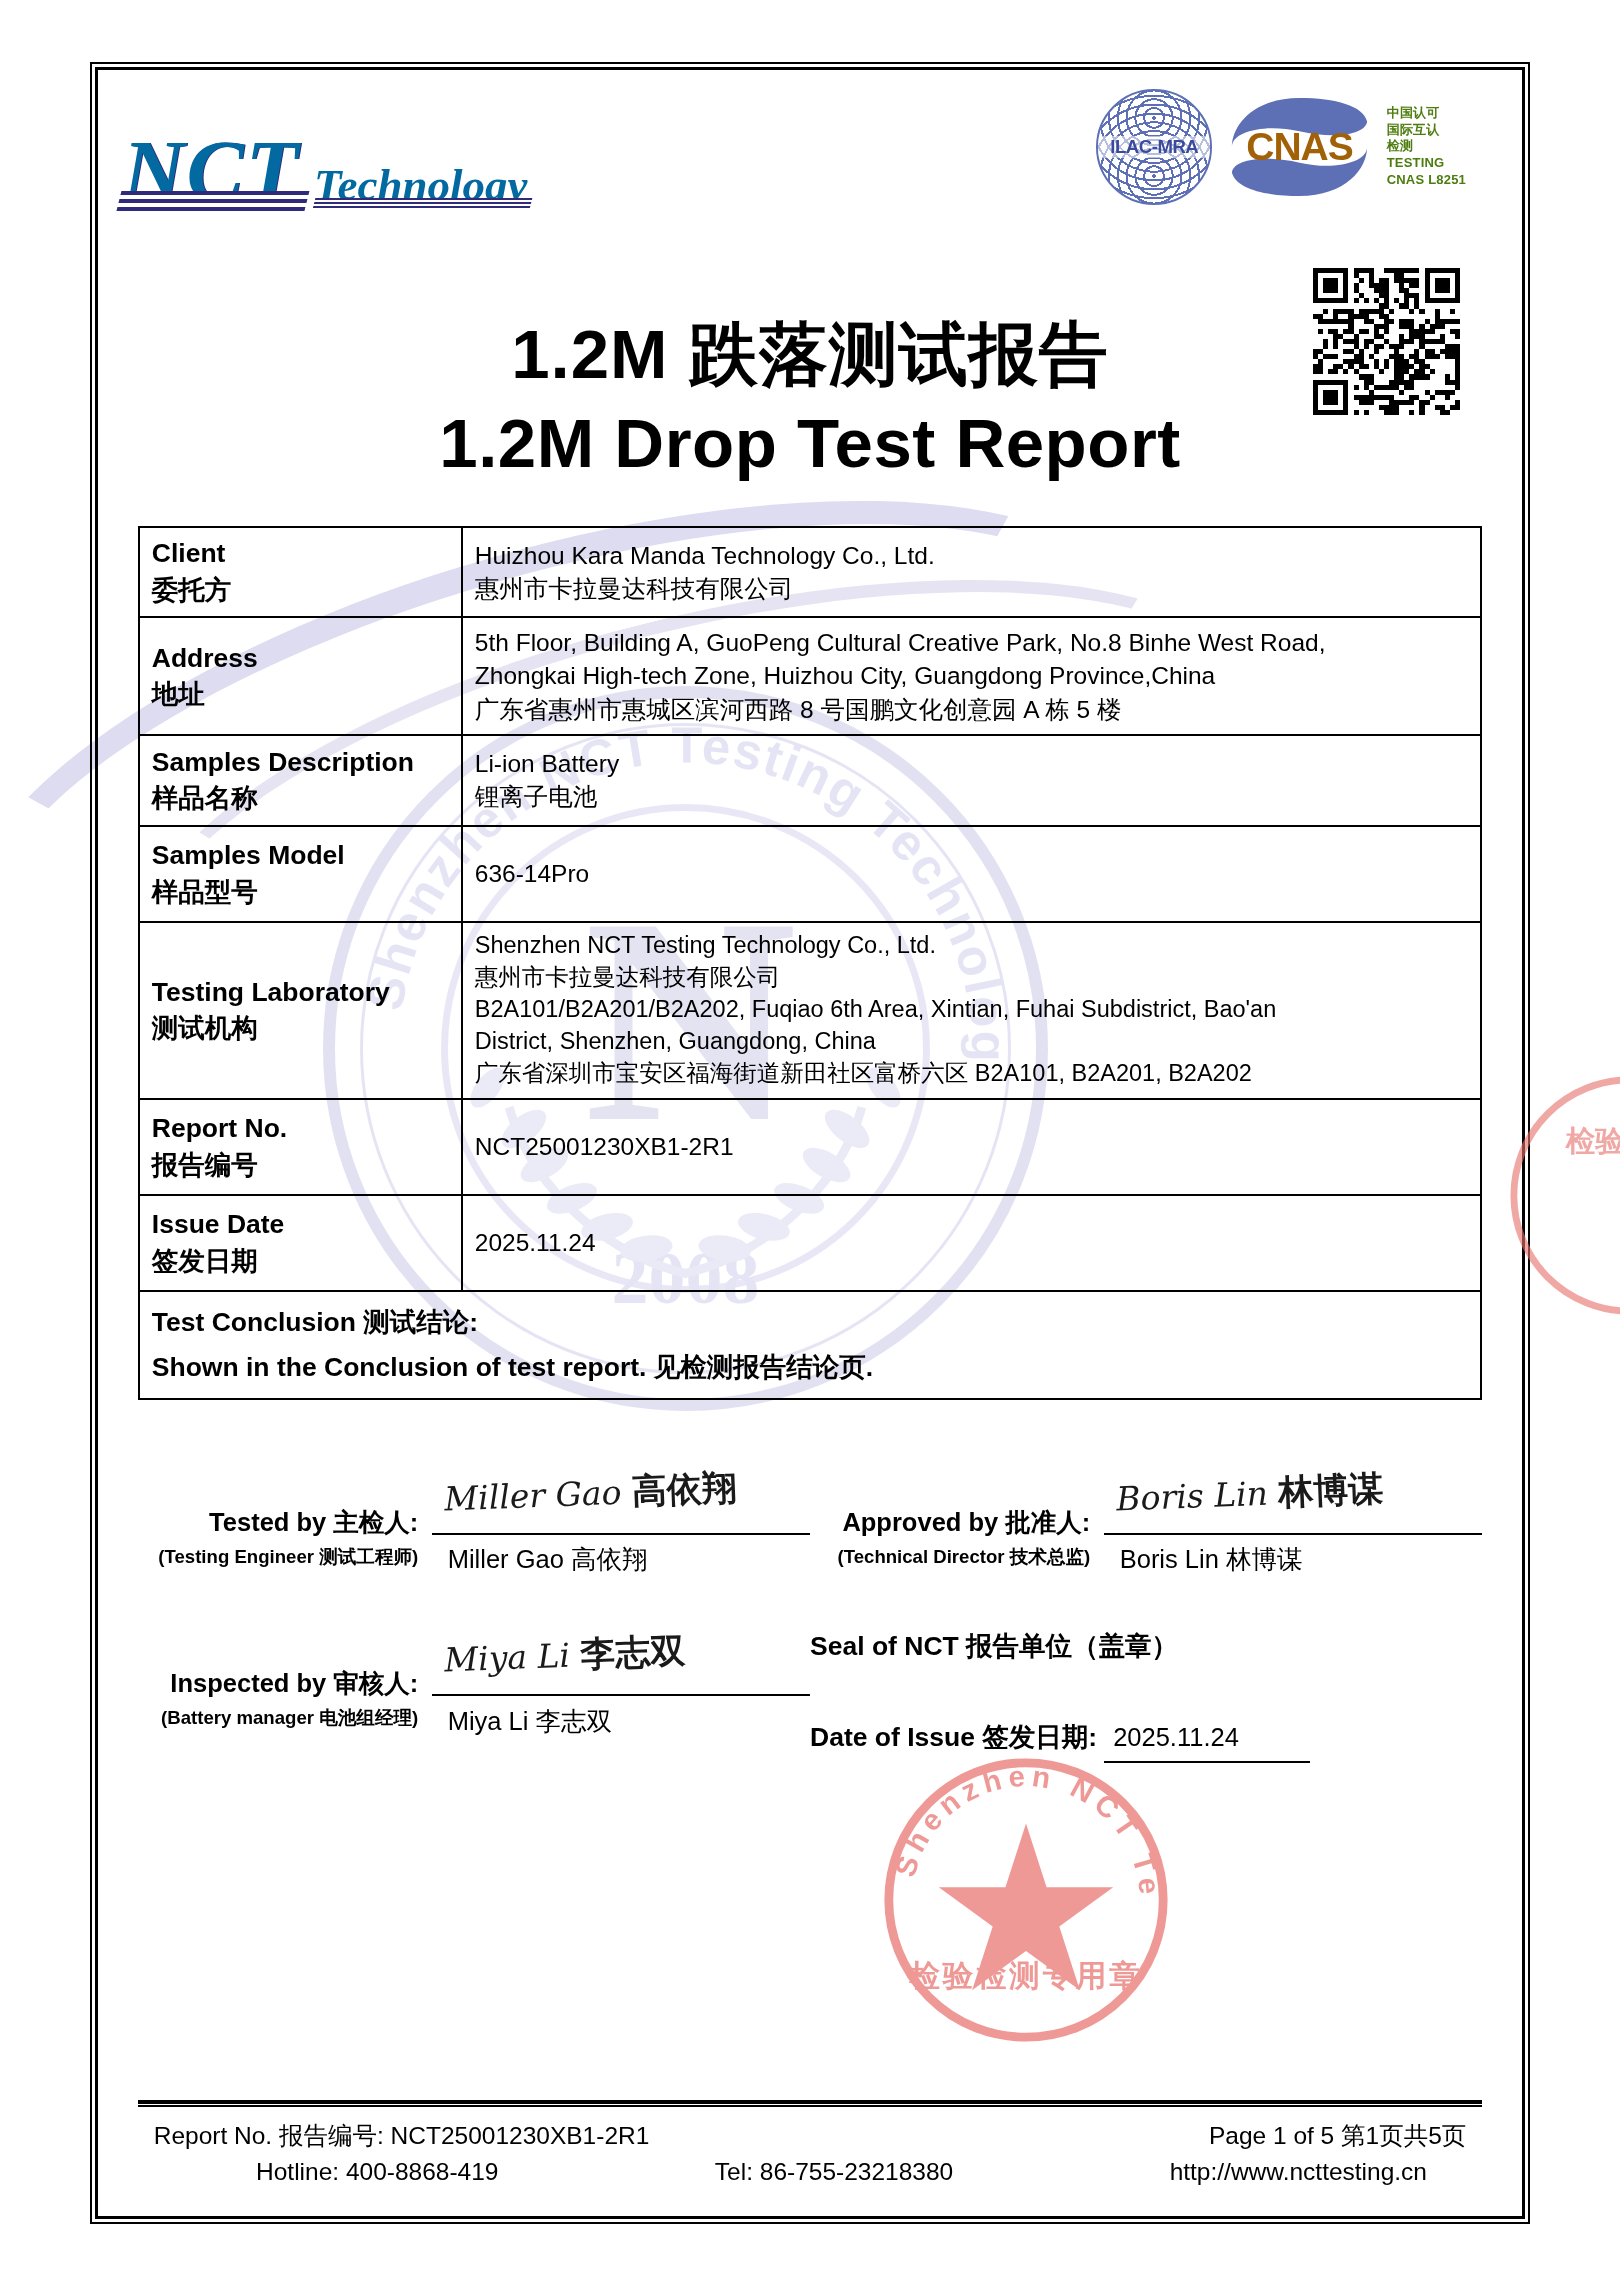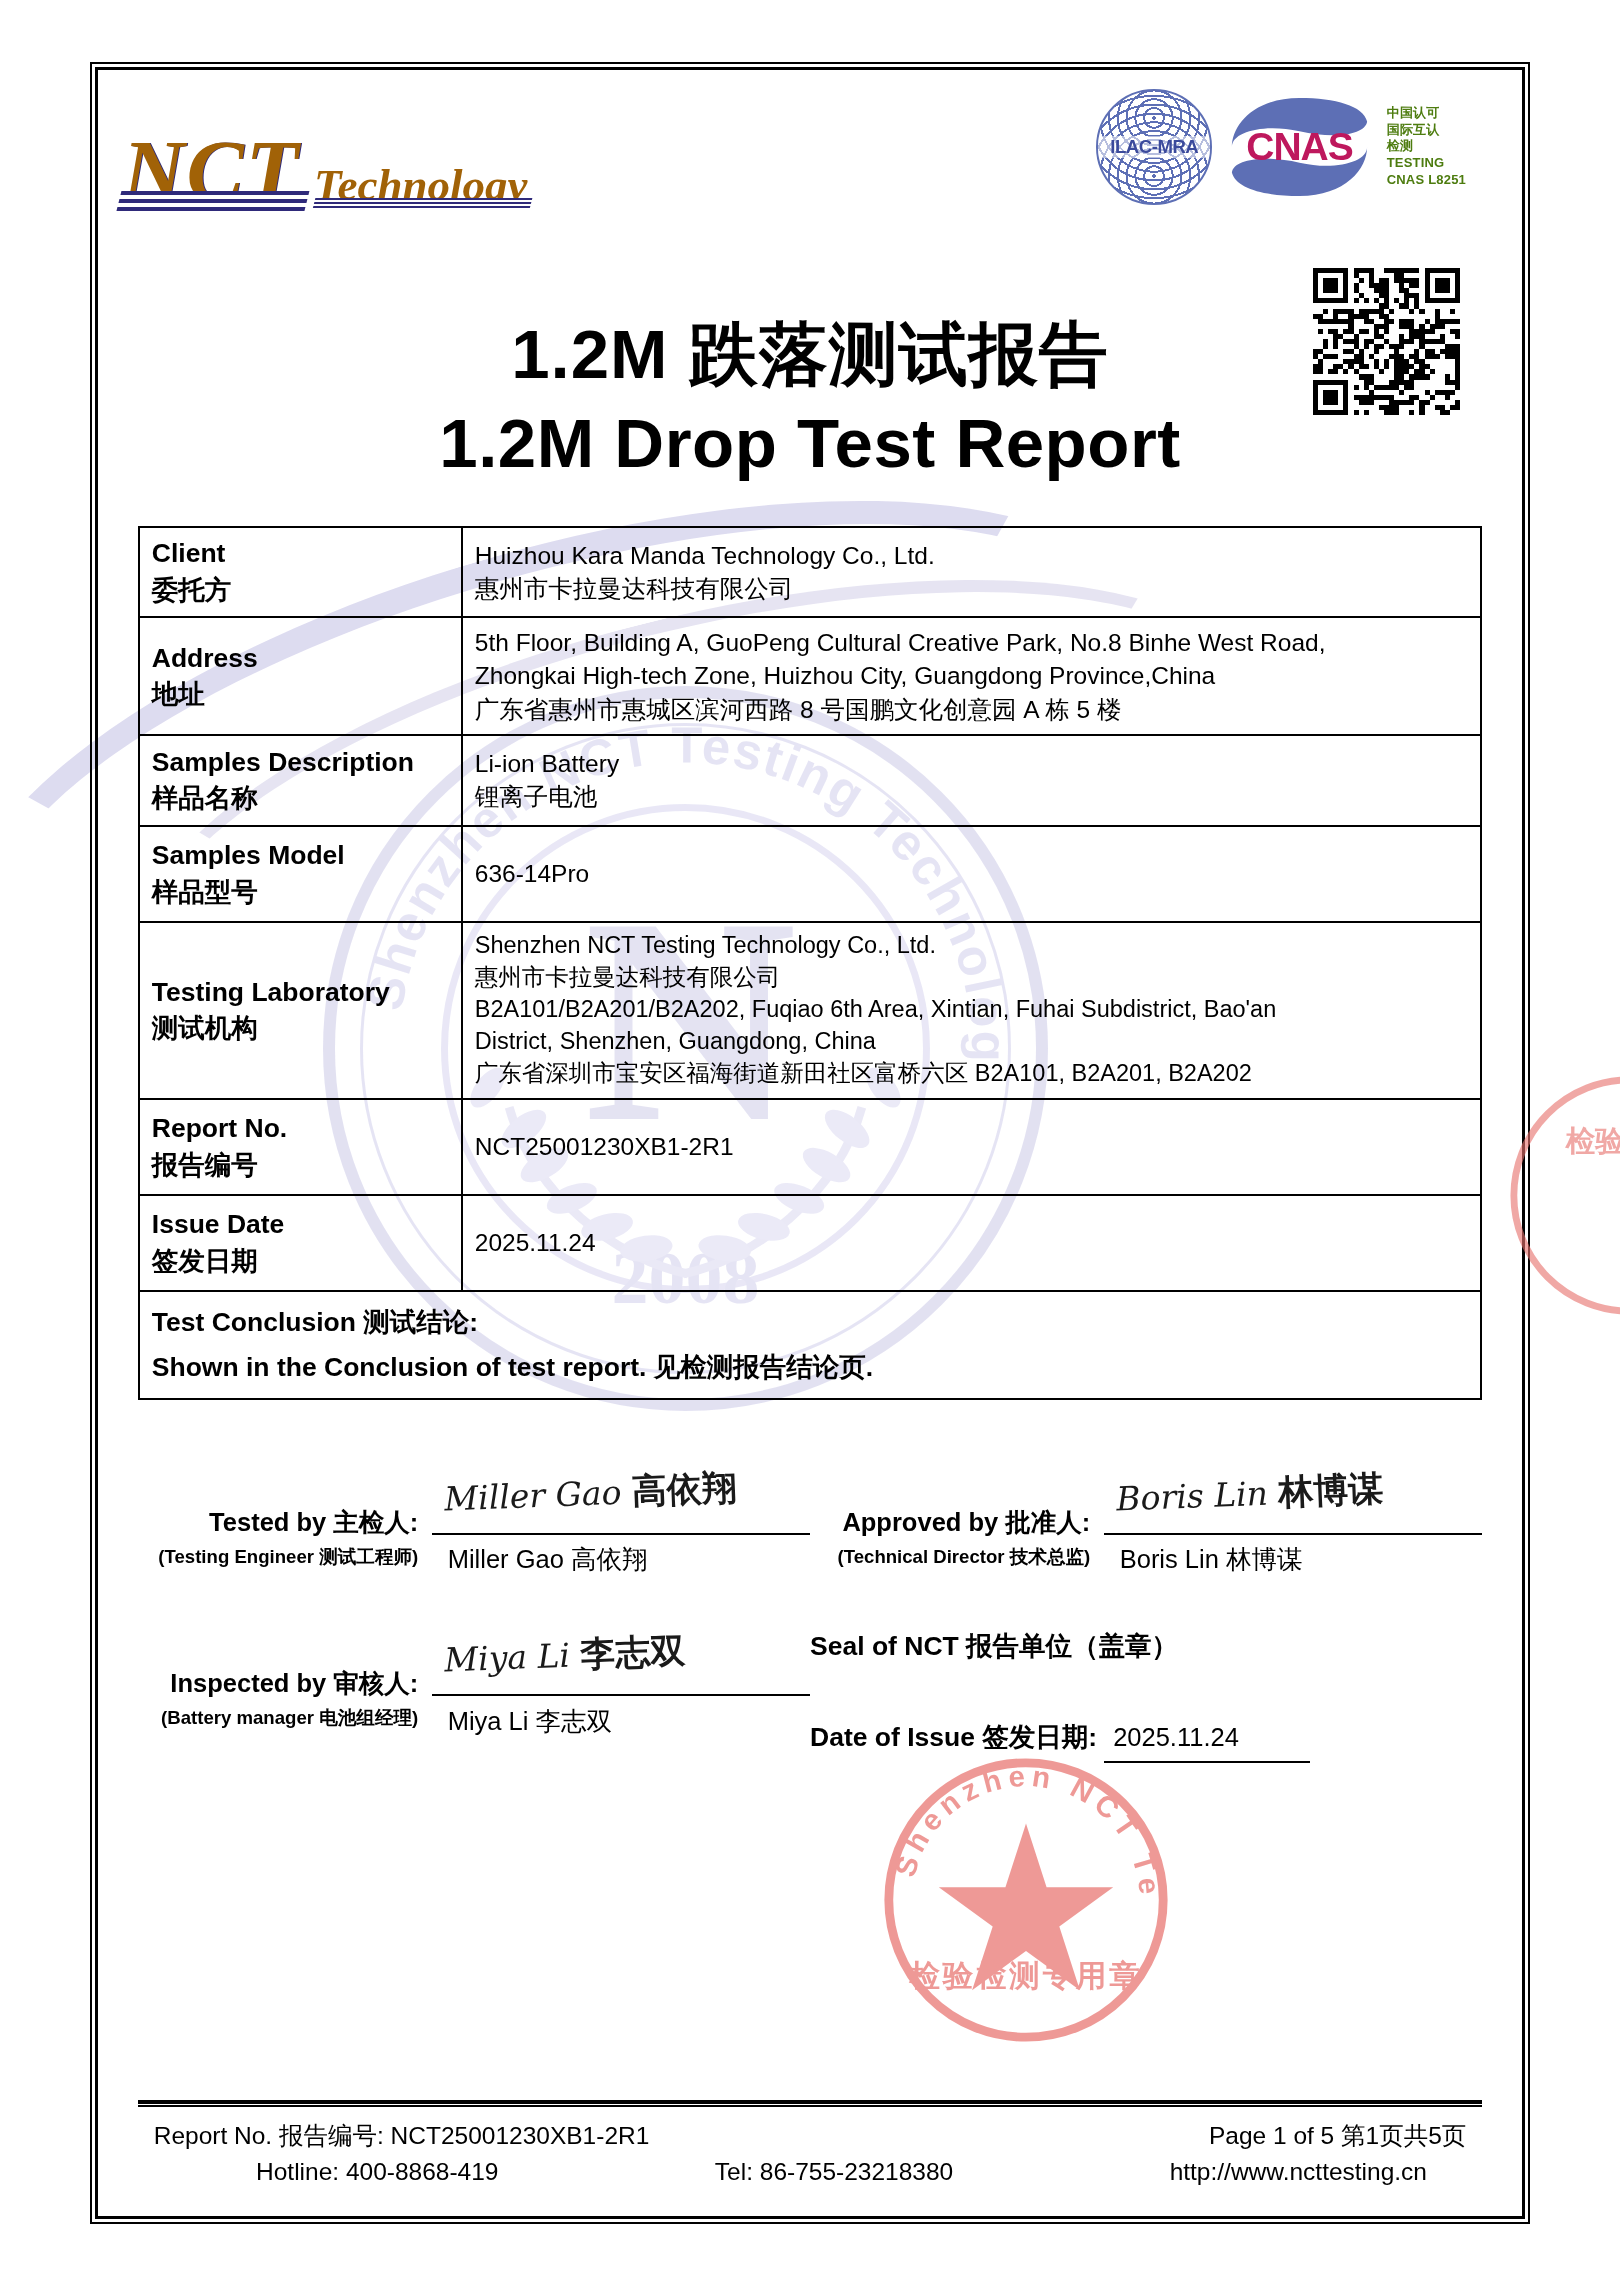--- a/index.html
+++ b/index.html
@@ -98,21 +98,21 @@
     transform: rotate(-14deg);
     opacity:.8;
   }
 
   
   .header { position:relative; height: 196px; z-index: 20; }
 
   .logo {
     position:absolute; left: 27.4px; top: 61px;
     display:flex; align-items:baseline;
-    color:#a16207;
+    color:#0369a1;
     justify-content:space-between;
   }
   .logo-nct {
     font-family:"Liberation Serif", serif;
     font-style: italic; font-weight: bold;
     font-size: 86px; letter-spacing: 2px;
     line-height: 1;
     position:relative;
     text-shadow: 1px 0 0 #2f2a7a;
   }
@@ -161,21 +161,21 @@
   }
   .cnas {
     width: 147px; height: 110px;
     position:relative;
   }
   .cnas svg { width:100%; height:100%; }
   .cnas-txt {
     position:absolute; left:0; right:0; top:50%;
     transform:translateY(-50%);
     text-align:center;
-    font-weight:bold; font-size:39px; color:#be185d;
+    font-weight:bold; font-size:39px; color:#a16207;
     font-family:"Liberation Sans", sans-serif;
     letter-spacing:-1px;
   }
   .cert-lines {
     font-size: 13px; font-weight:bold; color:#4d7c0f;
     line-height: 1.28; letter-spacing:0.2px;
   }
 
   .qr {
     position:absolute; right: 65px; top: 201px;

